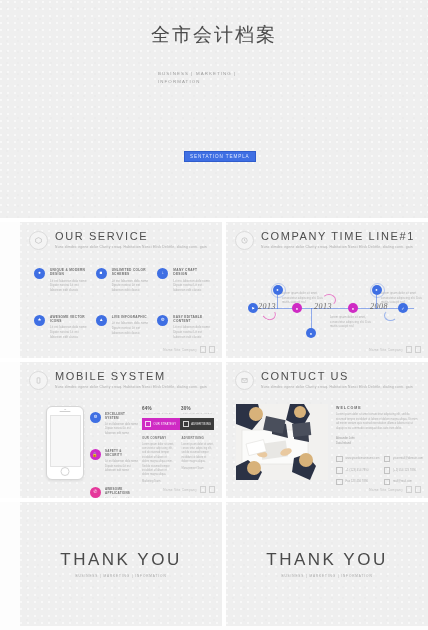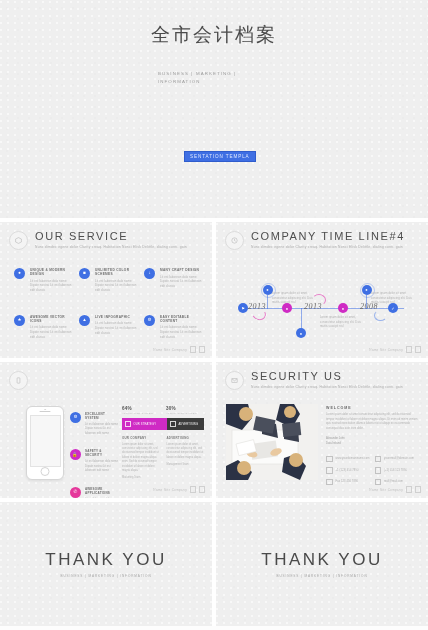--- a/index.html
+++ b/index.html
@@ -14,21 +14,21 @@
   
   .slide{
     position:relative;
     background:#efefef;
     background-image:
       radial-gradient(circle at 18% 28%, rgba(255,255,255,.55) 0 1px, transparent 1px),
       radial-gradient(circle at 63% 71%, rgba(0,0,0,.012) 0 1px, transparent 1px);
     background-size:7px 7px, 11px 11px;
     overflow:hidden;
   }
-  .row{display:flex;}
+  .row{display:flex;padding-left:20px;}
   .gap-v{height:4px;background:#ffffff;flex:none;}
   .gap-h{width:4px;background:#ffffff;flex:none;}
 
   
   .s-title{width:428px;height:218px;display:flex;flex-direction:column;align-items:center;}
   .t-main{
     margin-top:22px;text-align:center;color:#4b4b4b;
     font-family:"Liberation Serif","DejaVu Serif",serif;
     letter-spacing:2px;line-height:1.38;
   }
@@ -238,21 +238,21 @@
 
     <div class="slide s-half">
       <div class="s-hdr">
         <div class="hdr-badge">
           <svg width="7" height="7" viewBox="0 0 12 12">
               <circle cx="6" cy="6" r="4.6" fill="none" stroke="#b6b6b6" stroke-width="1"></circle>
               <path d="M6 3.2V6l2 1.3" stroke="#b6b6b6" stroke-width="1" fill="none"></path>
             </svg>
         </div>
         <div class="hdr-txt">
-          <div class="hdr-title">COMPANY TIME LINE#4</div>
+          <div class="hdr-title">COMPANY TIME LINE#1</div>
           <div class="hdr-desc">Nunc dimdec egene dolor Clarity creaq. Habitation Nonci Elisk Delittle, dialing conti. gain</div>
         </div>
       </div>
 
       <div class="tl-wrap">
         <div class="tl-axis"></div>
 
         <div class="tl-node" style="left:22px;top:41px;background:#3f6fe3;">⚑</div>
 
         <div class="tl-ring" style="left:45px;top:21px;"></div>
@@ -294,20 +294,24 @@
   <div class="gap-v"></div>
 
   <div class="row">
 
     <div class="slide s-half">
       <div class="s-hdr">
         <div class="hdr-badge">
           <svg width="7" height="7" viewBox="0 0 12 12">
               <rect x="3.6" y="1.4" width="4.8" height="9.2" rx="1" fill="none" stroke="#b6b6b6" stroke-width="1"></rect>
             </svg>
+        </div>
+        <div class="hdr-txt">
+          <div class="hdr-title">MOBILE SYSTEM</div>
+          <div class="hdr-desc">Nunc dimdec egene dolor Clarity creaq. Habitation Nonci Elisk Delittle, dialing conti. gain</div>
         </div>
       </div>
 
       <div class="phone">
         <div class="phone-cam"></div>
         <div class="phone-spk"></div>
         <div class="phone-screen"></div>
         <div class="phone-home"></div>
       </div>
 
@@ -383,21 +387,21 @@
 
     <div class="slide s-half">
       <div class="s-hdr">
         <div class="hdr-badge">
           <svg width="7" height="7" viewBox="0 0 12 12">
               <rect x="1.5" y="3" width="9" height="6" fill="none" stroke="#b6b6b6" stroke-width="1"></rect>
               <path d="M1.5 3L6 6.6 10.5 3" fill="none" stroke="#b6b6b6" stroke-width="1"></path>
             </svg>
         </div>
         <div class="hdr-txt">
-          <div class="hdr-title">SECURITY US</div>
+          <div class="hdr-title">CONTUCT US</div>
           <div class="hdr-desc">Nunc dimdec egene dolor Clarity creaq. Habitation Nonci Elisk Delittle, dialing conti. gain</div>
         </div>
       </div>
 
       <div class="ct-photo">
         <svg width="92" height="76" viewBox="0 0 92 76" preserveAspectRatio="none">
           <rect width="92" height="76" fill="#f2f1ef"></rect>
           <rect x="6" y="26" width="66" height="34" fill="#fbfbfa" stroke="#e2e0dd" stroke-width=".6"></rect>
           <rect x="24" y="40" width="26" height="16" fill="#e8e7e4" transform="rotate(-8 24 40)"></rect>
           <g fill="#2b3245">

